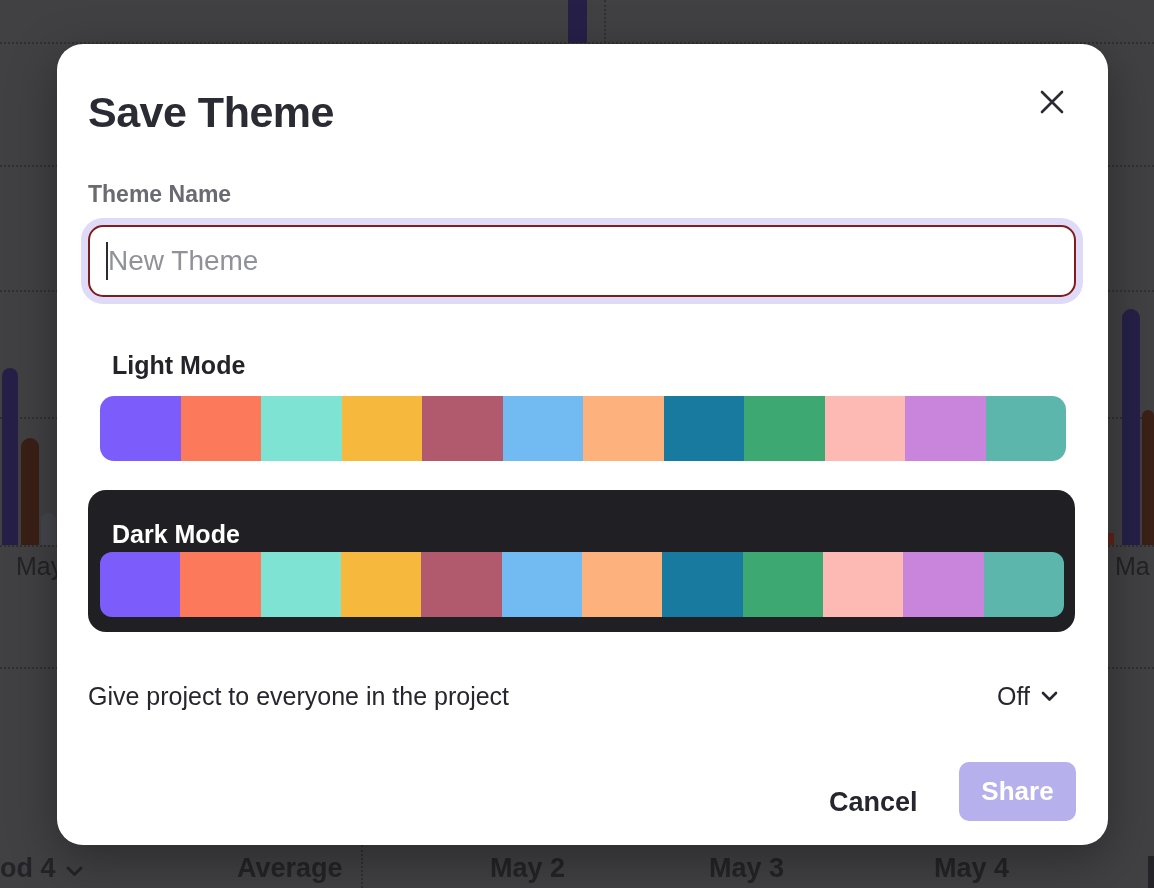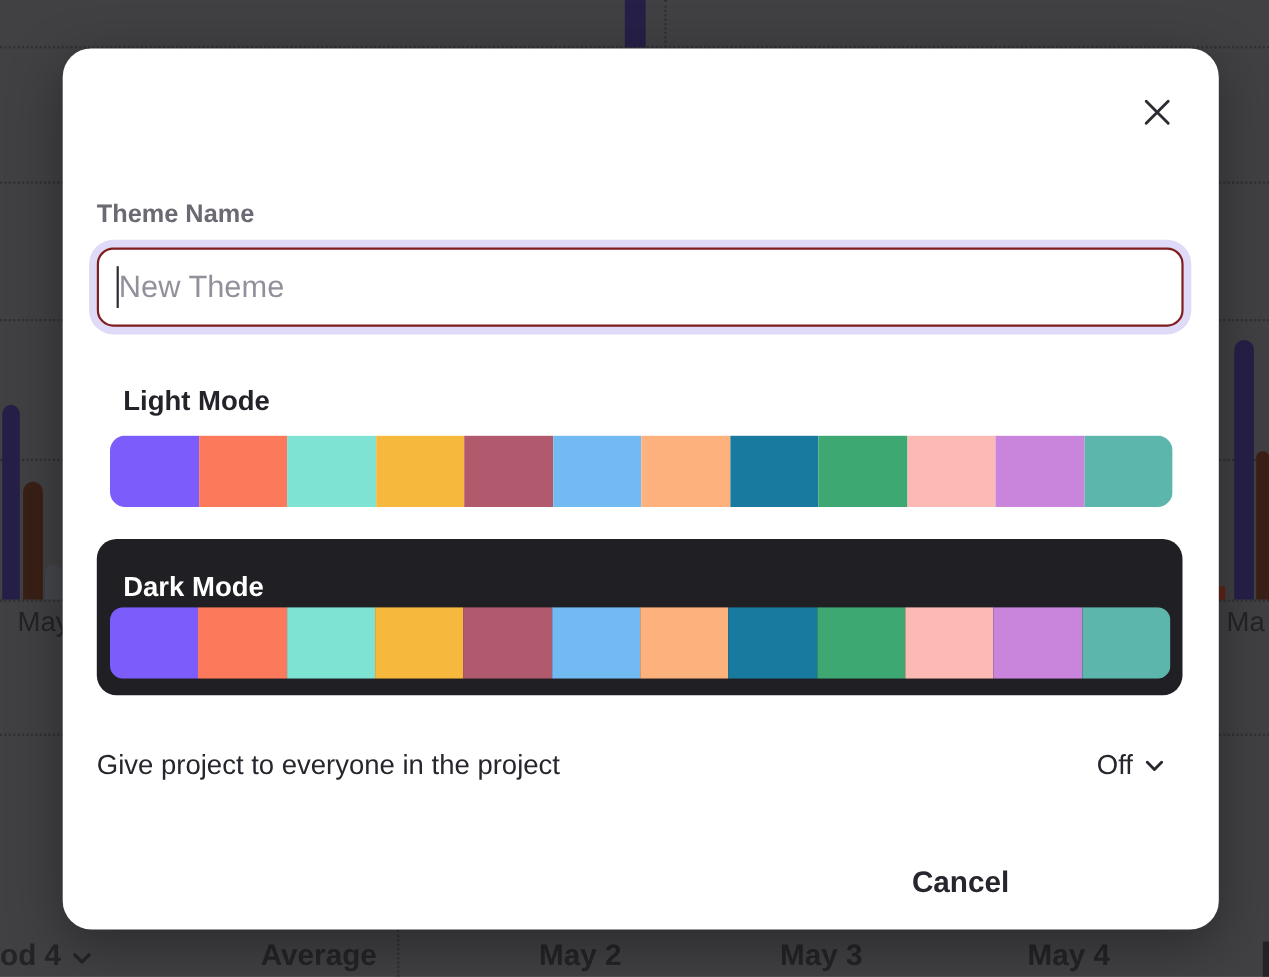--- a/index.html
+++ b/index.html
@@ -130,20 +130,21 @@
   </div>
   <div class="bg-label bottom-label" style="left:237px; top:853px">Average</div>
   <div class="bg-label bottom-label" style="left:490px; top:853px">May 2</div>
   <div class="bg-label bottom-label" style="left:709px; top:853px">May 3</div>
   <div class="bg-label bottom-label" style="left:934px; top:853px">May 4</div>
   <div class="bar" style="left:1148px; top:856px; width:6px; height:32px; background:#242428"></div>
 </div>
 
 <div class="modal">
 
+  <h1 class="modal-title">Save Theme</h1>
 
   <button class="close-btn" aria-label="Close">
     <svg width="26" height="26" viewBox="0 0 26 26">
         <path d="M3 3 L23 23 M23 3 L3 23" stroke="#2b2b33" stroke-width="2.6" stroke-linecap="round"></path>
       </svg>
   </button>
 
   <label class="field-label">Theme Name</label>
 
   <input class="theme-input" type="text" placeholder="New Theme" style="">
@@ -187,13 +188,14 @@
     <span class="access-label">Give project to everyone in the project</span>
     <span class="access-select">
       <span>Off</span>
       <svg width="17" height="11" viewBox="0 0 17 11">
           <path d="M2 2 L8.5 8.5 L15 2" stroke="#26262e" stroke-width="2.6" fill="none" stroke-linecap="round" stroke-linejoin="round"></path>
         </svg>
     </span>
   </div>
 
   <button class="footer-cancel">Cancel</button>
+  <button class="footer-share">Share</button>
 </div>
 
 </body></html>

